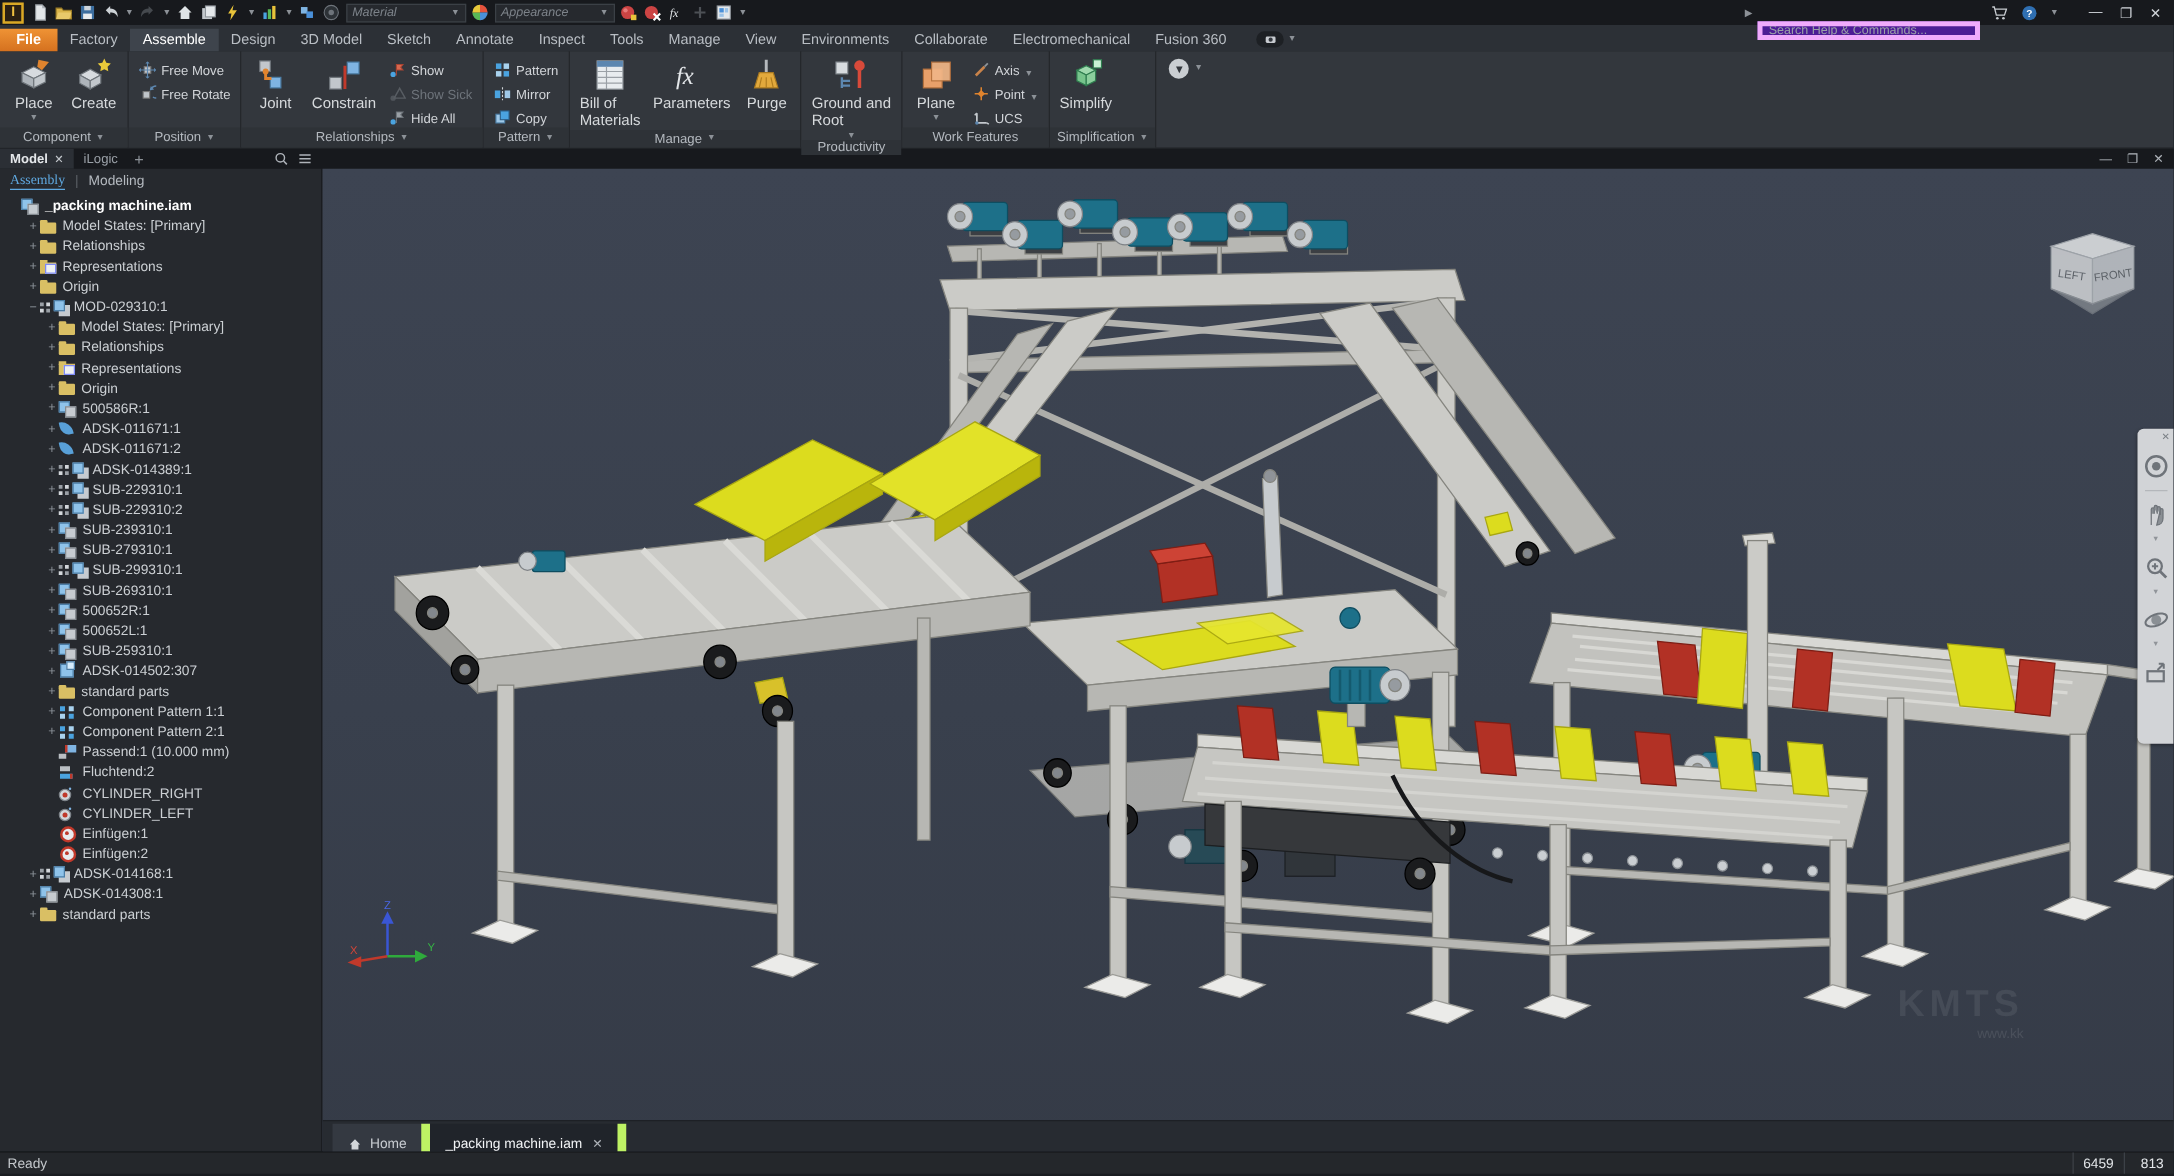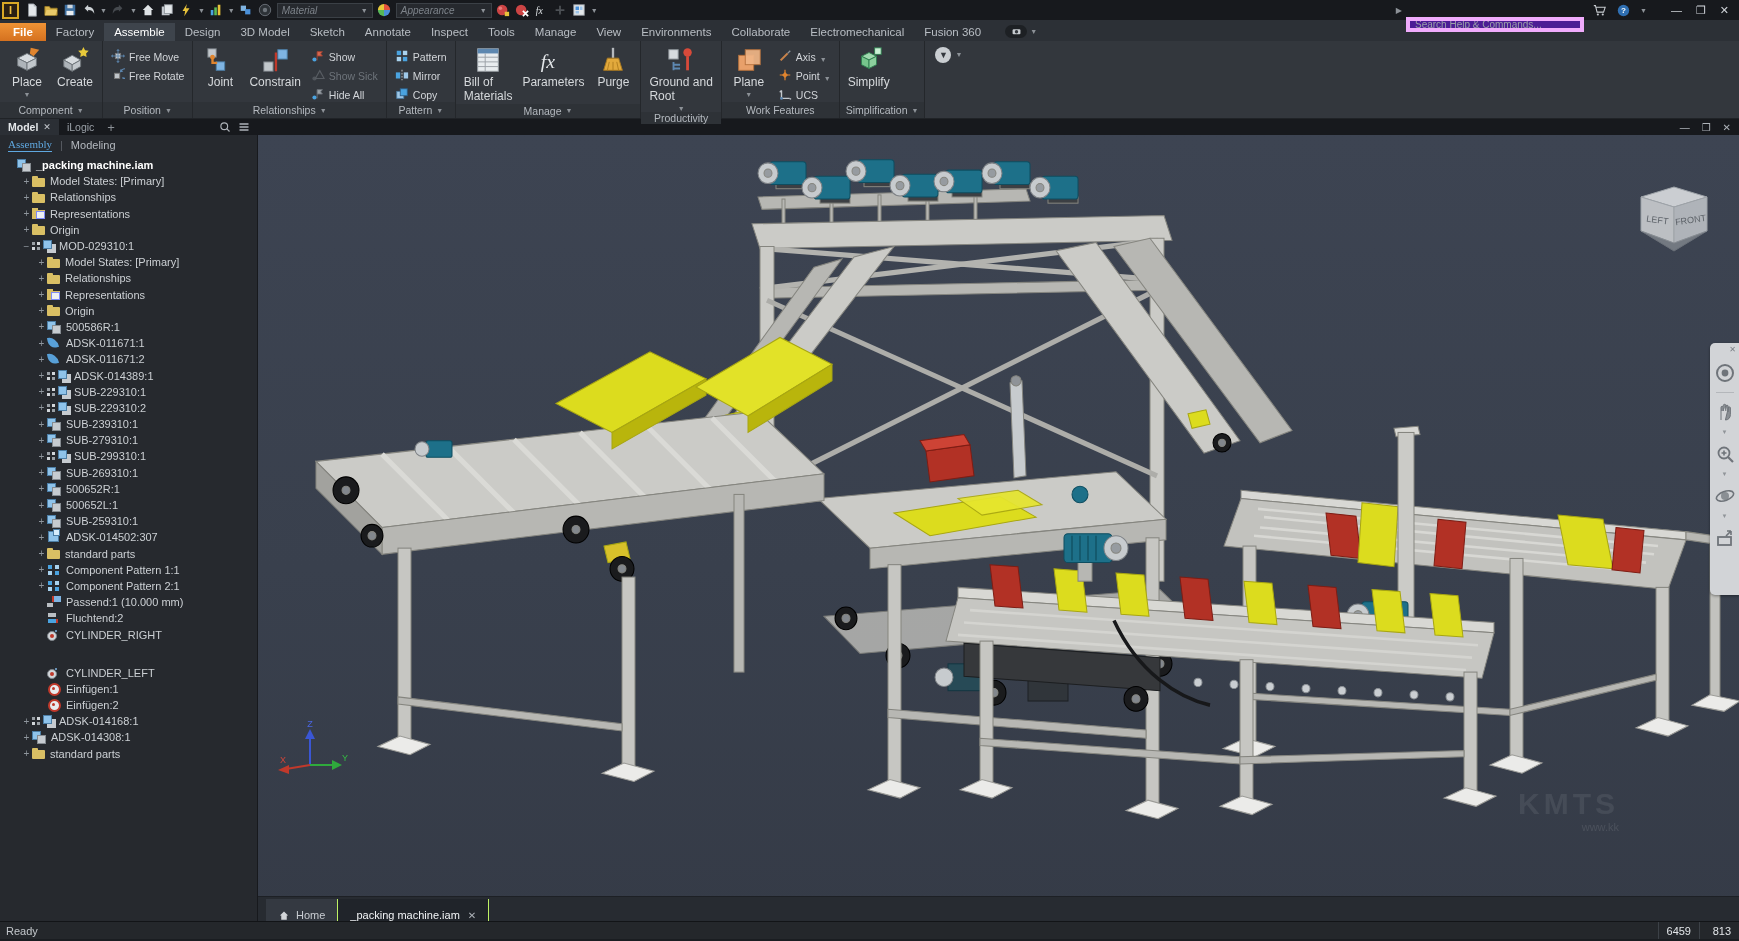--- a/index.html
+++ b/index.html
@@ -117,21 +117,21 @@
   #navbar .nico svg { width:20px; height:20px; }
   #navbar .ncar { font-size:6px; color:#909499; line-height:1; margin-top:4px; }
   #navbar .nsep { width:18px; height:1px; background:#b4b7bb; margin-top:6px; }
   #triad { position:absolute; left:16px; bottom:138px; width:76px; height:64px; }
   #watermark { position:absolute; right:120px; bottom:88px; text-align:right; pointer-events:none; }
   #watermark .wm1 { font-size:30px; font-weight:bold; letter-spacing:4px; color:rgba(255,255,255,.08); }
   #watermark .wm2 { font-size:11px; color:rgba(255,255,255,.10); }
 
   
   #doctabs { position:absolute; left:0; right:0; bottom:0; height:25px; background:#272b31; display:flex; align-items:stretch; padding-left:8px; border-top:1px solid #1d2025; }
-  .dtab { display:flex; align-items:center; gap:6px; padding:16px 12px; font-size:11px; color:#c9cdd2; background:#343941; margin-top:2px; border-right:1px solid #bef264; }
+  .dtab { display:flex; align-items:center; gap:6px; padding:16px 12px; font-size:11px; color:#c9cdd2; background:#343941; margin-top:2px; border-right:7px solid #bef264; }
   .dtab svg { width:12px; height:11px; }
   .dtab.active { background:#20242a; color:#f2f4f6; border-bottom:2px solid #2fb4d9; }
   .dtab .dx { color:#aeb3b9; font-size:10px; margin-left:2px; }
 
   
   #statusbar { height:18px; background:#24272b; border-top:1px solid #121417; display:flex; align-items:center; font-size:11px; color:#c3c7cb; }
   #status-left { padding-left:6px; }
   #status-right { margin-left:auto; display:flex; align-items:stretch; height:100%; }
   .scell { display:flex; align-items:center; justify-content:flex-end; padding:0 8px; border-left:1px solid #3c4147; min-width:40px; color:#e3e6e9; }
 </style>
@@ -788,21 +788,21 @@
         <div class="trow" style="padding-left: 36px;">
           <span class="exp"></span>
           <span class="tico ti-flush"></span>
           <span>Fluchtend:2</span>
         </div>
         <div class="trow" style="padding-left: 36px;">
           <span class="exp"></span>
           <span class="tico ti-cyl"></span>
           <span>CYLINDER_RIGHT</span>
         </div>
-        <div class="trow" style="padding-left: 36px; margin-top: 22px;">
+        <div class="trow" style="padding-left: 36px;">
           <span class="exp"></span>
           <span class="tico ti-cyl"></span>
           <span>CYLINDER_LEFT</span>
         </div>
         <div class="trow" style="padding-left: 36px;">
           <span class="exp"></span>
           <span class="tico ti-insert"></span>
           <span>Einfügen:1</span>
         </div>
         <div class="trow" style="padding-left: 36px;">

